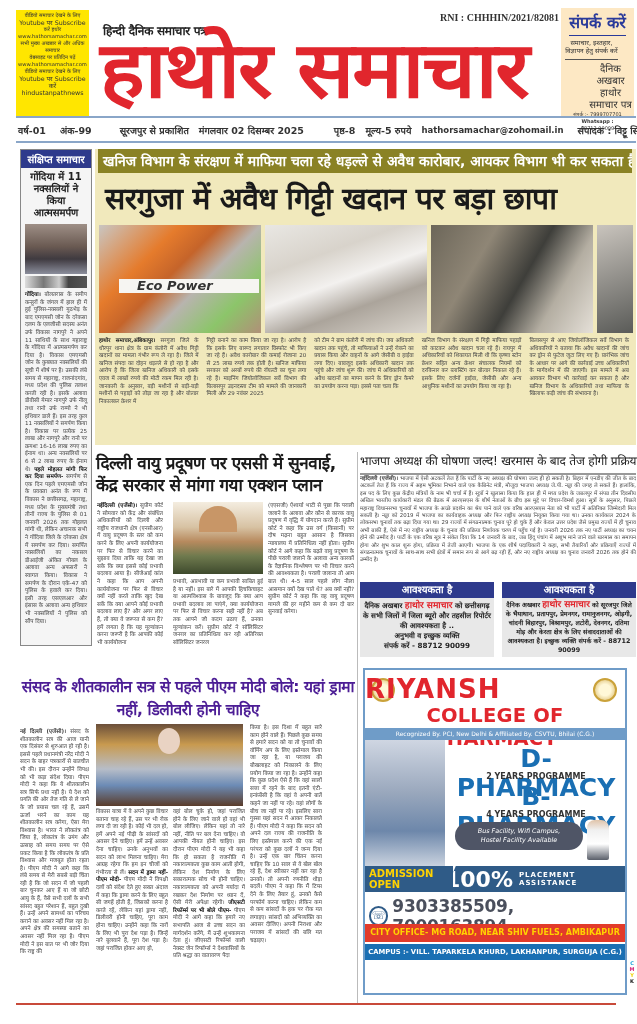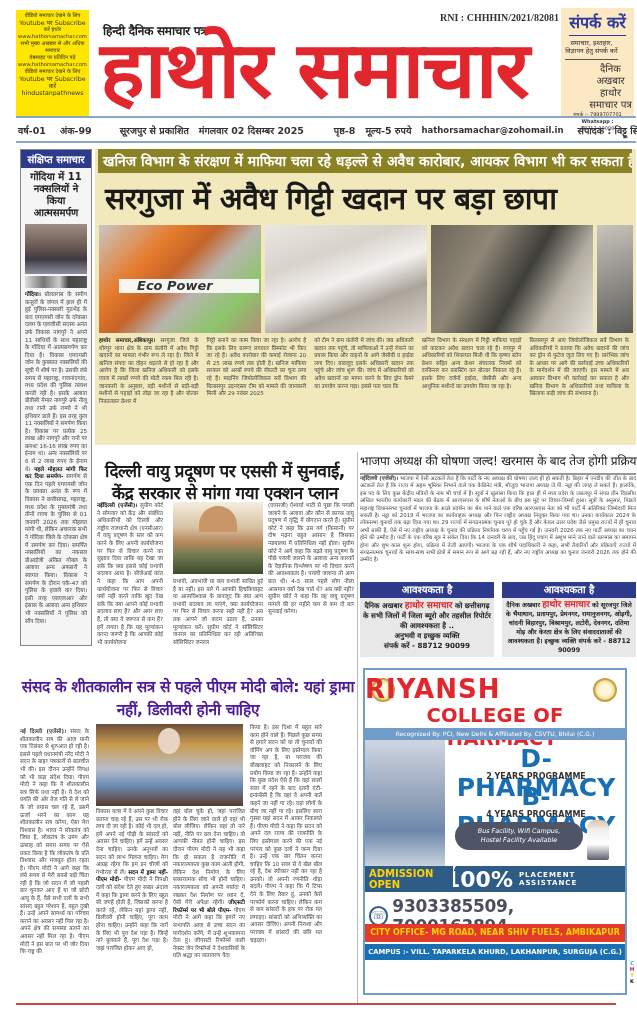--- a/index.html
+++ b/index.html
@@ -41,21 +41,21 @@
   .p1 { left: 0; width: 162px; background: linear-gradient(135deg, #c9c6c2 0%, #e57b2c 30%, #c5642a 45%, #b8b4ae 60%, #8cc56a 80%, #b09078 100%); }
   .p2 { left: 166px; width: 162px; background: linear-gradient(160deg, #e9e7e3 0%, #d8d3cb 30%, #f3f1ef 50%, #aba49b 70%, #dcd7cf 100%); }
   .p3 { left: 332px; width: 162px; background: linear-gradient(120deg, #6c6659 0%, #8f8676 30%, #3e3e3a 55%, #b4aea2 75%, #e5e0d8 100%); }
   .p4 { left: 498px; width: 36px; background: linear-gradient(160deg, #c9c4bd, #5a5b58); }
   .eco { position: absolute; left: 20px; top: 54px; width: 140px; height: 14px; background: #f6f5f2; font-size: 13px; font-style: italic; font-weight: bold; color: #333; padding-left: 18px; line-height: 14px; }
   .lead-cols { position: absolute; left: 4px; top: 188px; width: 530px; display: flex; gap: 8px; }
   .lead-cols .txt { flex: 1; font-size: 5.5px; line-height: 7.6px; }
   .lead-cols .txt b { color: #222; }
 
   
-  .delhi-head { position: absolute; left: 96px; top: 452px; width: 258px; text-align: center; font-size: 17px; font-weight: bold; line-height: 22px; color: #1a1a1a; letter-spacing: -0.4px; margin-top: 8px; }
+  .delhi-head { position: absolute; left: 96px; top: 452px; width: 258px; text-align: left; font-size: 17px; font-weight: bold; line-height: 22px; color: #1a1a1a; letter-spacing: -0.4px; }
   .delhi-c1 { position: absolute; left: 97px; top: 502px; width: 66px; height: 145px; overflow: hidden; }
   .delhi-img { position: absolute; left: 173px; top: 502px; width: 90px; height: 72px; background: linear-gradient(180deg, #f4ede0 0%, #d7c2a3 35%, #b78a5e 55%, #6f7a4e 75%, #3e4a2d 100%); }
   .delhi-dome { position: absolute; left: 26px; top: 4px; width: 38px; height: 26px; border-radius: 19px 19px 0 0; background: #c89667; }
   .delhi-c2 { position: absolute; left: 173px; top: 578px; width: 90px; height: 69px; overflow: hidden; }
   .delhi-c3 { position: absolute; left: 268px; top: 502px; width: 86px; height: 145px; overflow: hidden; }
 
   
   .bjp-head { position: absolute; left: 360px; top: 452px; width: 276px; font-size: 12px; color: #222; white-space: nowrap; border-bottom: 2px solid #999; padding-bottom: 4px; letter-spacing: -0.2px; }
   .bjp-body { position: absolute; left: 360px; top: 475px; width: 276px; height: 100px; overflow: hidden; }
   .bjp-body .txt { font-size: 5.4px; line-height: 7.4px; }

